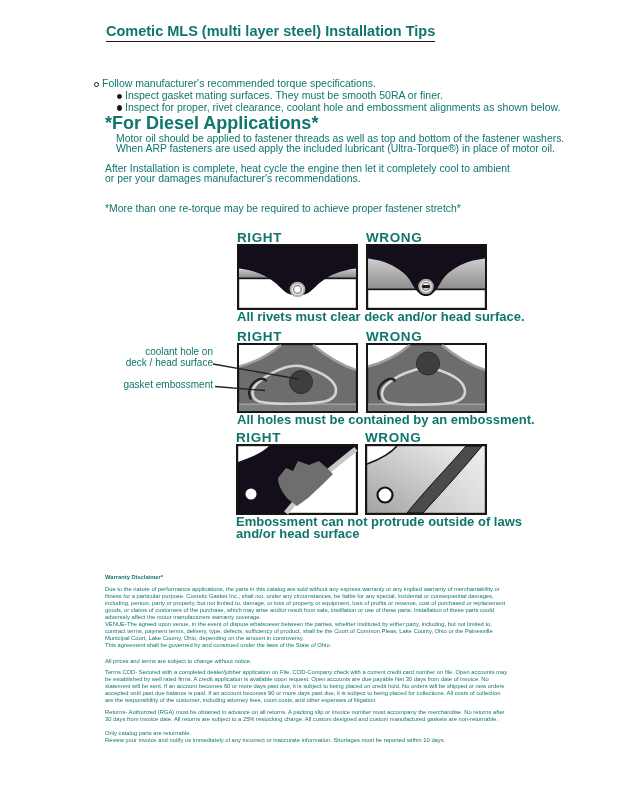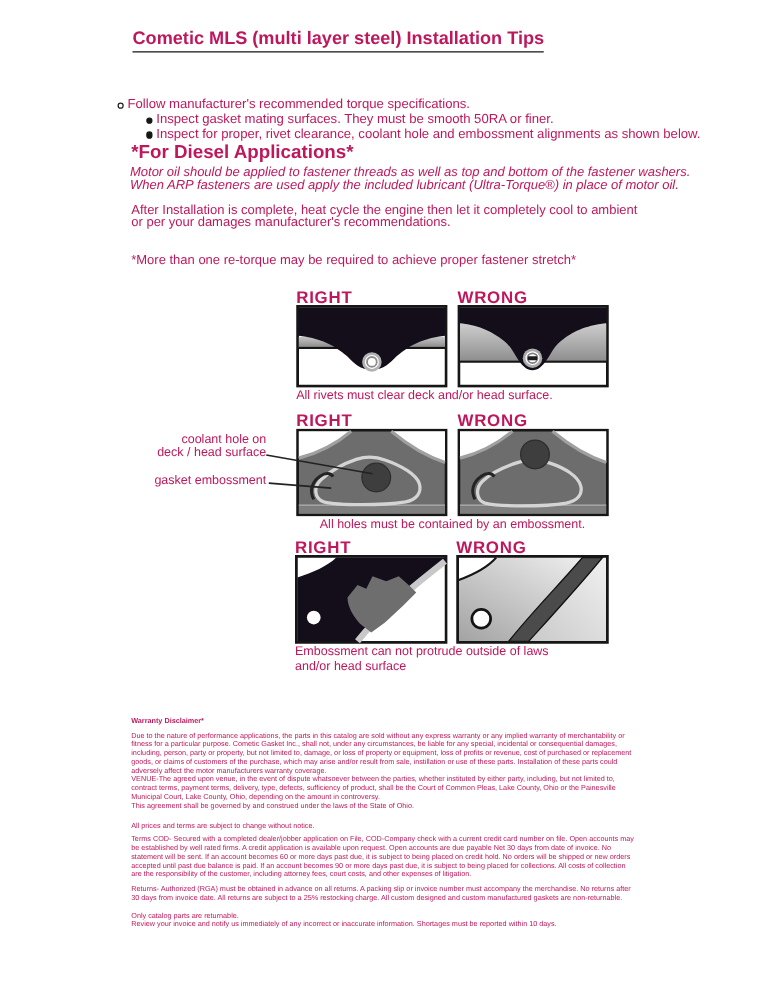--- a/index.html
+++ b/index.html
@@ -1,51 +1,51 @@
 <!DOCTYPE html>
 <html><head>
 <meta charset="utf-8">
 <style>
   html,body{margin:0;padding:0;background:#fff;}
   .page{position:relative;width:564px;height:800px;background:#ffffff;overflow:hidden;
-        font-family:"Liberation Sans",sans-serif;color:#be185d;}
+        font-family:"Liberation Sans",sans-serif;color:#0f766e;}
   .abs{position:absolute;}
   .title{left:106px;top:23px;font-size:14.5px;font-weight:bold;border-bottom:1.6px solid #161616;
          padding-bottom:2px;white-space:nowrap;}
   .tips{left:94px;top:42px;margin-top:36px;}
   .tip{position:relative;padding-left:8px;font-size:10.5px;line-height:11.8px;white-space:nowrap;}
   .tip::before{content:"";position:absolute;left:0;top:3.6px;width:3.4px;height:3.4px;
                border:1px solid #222;border-radius:50%;}
   .tip.sub{margin-left:23px;}
   .tip.sub::before{background:#161616;border-color:#161616;width:3.4px;height:3.4px;top:3.8px;}
-  .h2{font-size:15px;font-weight:bold;white-space:nowrap;}
+  .h2{font-size:18px;font-weight:bold;white-space:nowrap;}
   .bodyline{font-size:10.4px;line-height:10.2px;white-space:nowrap;}
   .rw-label{width:121px;text-align:left;font-size:13.5px;font-weight:bold;letter-spacing:0.6px;white-space:nowrap;}
-  .caption{font-size:10px;font-weight:normal;line-height:11.5px;white-space:nowrap;}
+  .caption{font-size:13px;font-weight:bold;line-height:11.5px;white-space:nowrap;}
   .ptr-label{font-size:10px;line-height:10.8px;text-align:right;white-space:nowrap;}
   .fine{font-size:5.8px;line-height:7px;white-space:nowrap;}
   .fine-b{font-weight:bold;}
   .footer-code{font-size:13px;letter-spacing:0.3px;white-space:nowrap;margin-top:37px;}
   svg{display:block;}
 </style>
 </head>
 <body>
 
 <div class="page">
 
   <div class="abs title">Cometic MLS (multi layer steel) Installation Tips</div>
 
   <div class="abs tips">
     <div class="tip">Follow manufacturer's recommended torque specifications.</div>
     <div class="tip sub">Inspect gasket mating surfaces.  They must be smooth 50RA or finer.</div>
     <div class="tip sub">Inspect for proper, rivet clearance, coolant hole and embossment alignments as shown below.</div>
   </div>
 
   <div class="abs h2" style="left:105px;top:113px;">*For Diesel Applications*</div>
-  <div class="abs" style="left:104px;top:134px;font-style:italic;">
+  <div class="abs" style="left:116px;top:134px;">
     <div class="bodyline">Motor oil should be applied to fastener threads as well as top and bottom of the fastener washers.</div>
     <div class="bodyline">When ARP fasteners are used apply the included lubricant (Ultra-Torque®) in place of motor oil.</div>
   </div>
   <div class="abs" style="left:105px;top:164px;">
     <div class="bodyline">After Installation is complete, heat cycle the engine then let it completely cool to ambient</div>
     <div class="bodyline">or per your damages manufacturer's recommendations.</div>
   </div>
   <div class="abs bodyline" style="left:105px;top:204px;">*More than one re-torque may be required to achieve proper fastener stretch*</div>
 
   <div class="abs rw-label" style="left:237px;top:230px;">RIGHT</div>

